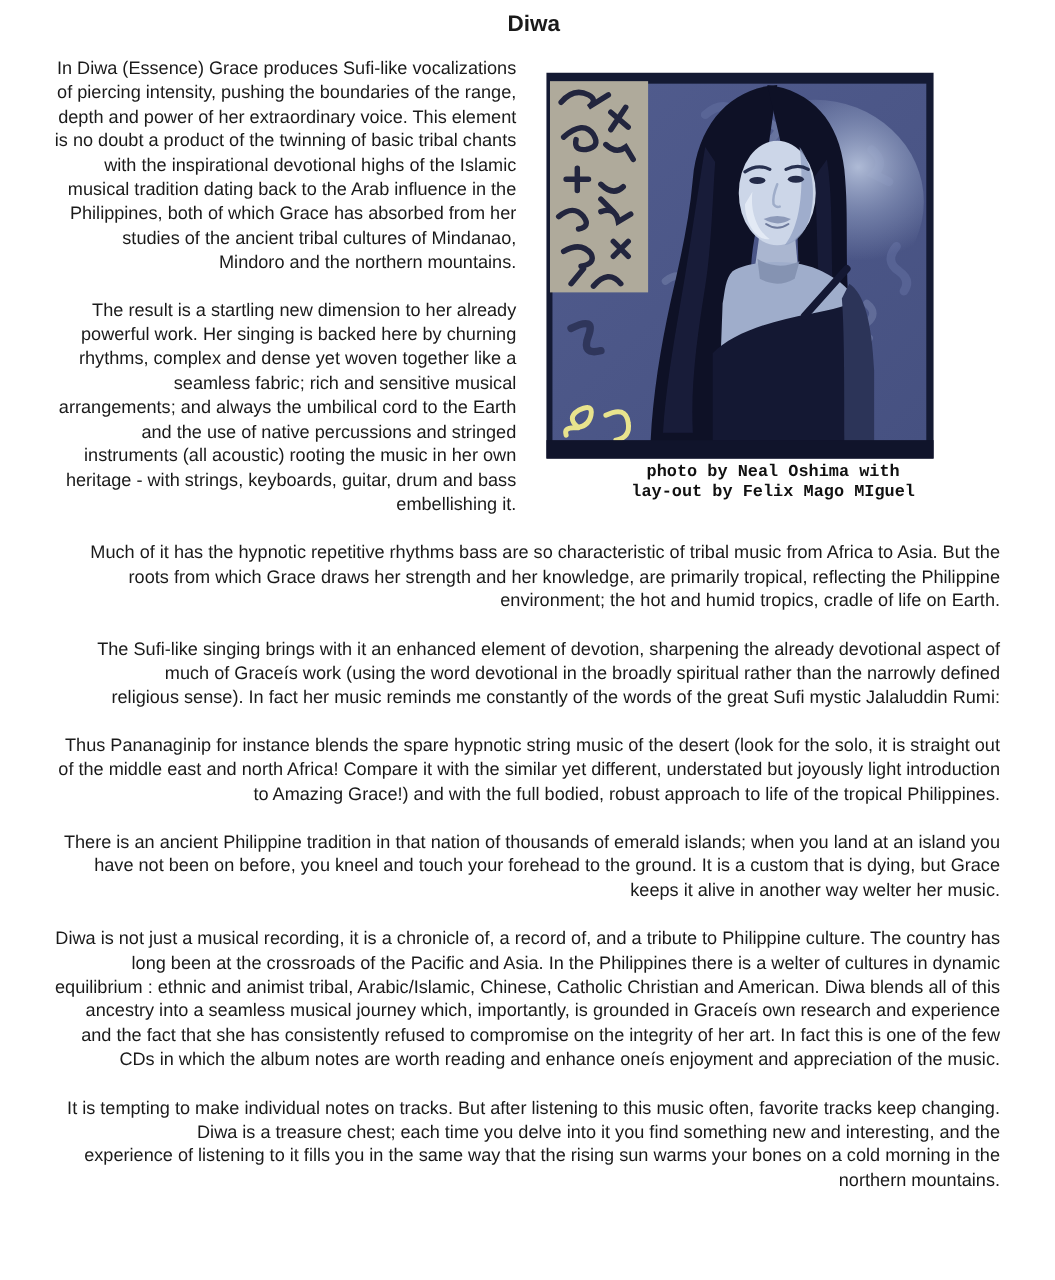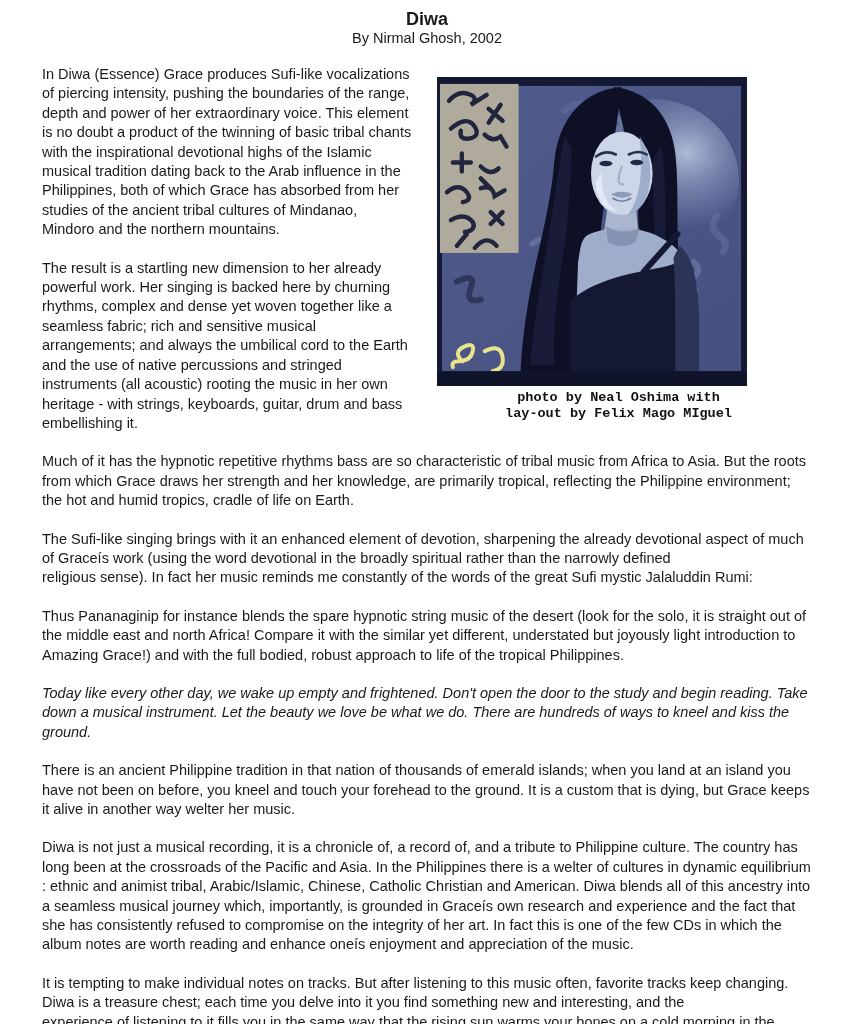--- a/index.html
+++ b/index.html
@@ -22,22 +22,23 @@
     font-size: 14.5px;
     line-height: 19px;
     margin: 0;
   }
   .content {
     margin-top: 17px;
     font-size: 14.5px;
     line-height: 19.4px;
   }
   .content p {
-    margin: 0 0 19px 0;
+    margin: 0 12px 19px 0;
     white-space: pre-line;
+    text-align: right;
   }
   .content p.quote { font-style: italic; }
   figure.artwork {
     float: right;
     width: 363px;
     margin: 0 0 8px 12px;
     padding: 12px;
   }
   figure.artwork svg { display: block; width: 310px; height: 309px; }
   figcaption.credit {
@@ -51,21 +52,20 @@
     color: #111111;
   }
 </style>
 </head>
 <body>
 
 <div class="page">
 
   <div class="hdr">
     <div class="title">Diwa</div>
-    <div class="byline">By Nirmal Ghosh, 2002</div>
   </div>
 
   <div class="content">
 
     <figure class="artwork">
       <svg viewBox="0 0 312 311" xmlns="http://www.w3.org/2000/svg" role="img">
         <defs>
           <radialGradient id="halo" cx="0.70" cy="0.33" r="0.46">
             <stop offset="0" stop-color="#b4c0da" stop-opacity="0.95"></stop>
             <stop offset="0.55" stop-color="#8b99bd" stop-opacity="0.55"></stop>
@@ -160,20 +160,19 @@
       <figcaption class="credit">photo by Neal Oshima with
 lay-out by Felix Mago MIguel</figcaption>
     </figure>
 
     <p>In Diwa (Essence) Grace produces Sufi-like vocalizations of piercing intensity, pushing the boundaries of the range, depth and power of her extraordinary voice. This element is no doubt a product of the twinning of basic tribal chants with the inspirational devotional highs of the Islamic musical tradition dating back to the Arab influence in the Philippines, both of which Grace has absorbed from her studies of the ancient tribal cultures of Mindanao, Mindoro and the northern mountains.</p>
     <p>The result is a startling new dimension to her already powerful work. Her singing is backed here by churning rhythms, complex and dense yet woven together like a seamless fabric; rich and sensitive musical arrangements; and always the umbilical cord to the Earth and the use of native percussions and stringed instruments (all acoustic) rooting the music in her own heritage - with strings, keyboards, guitar, drum and bass embellishing it.</p>
     <p>Much of it has the hypnotic repetitive rhythms bass are so characteristic of tribal music from Africa to Asia. But the roots from which Grace draws her strength and her knowledge, are primarily tropical, reflecting the Philippine environment; the hot and humid tropics, cradle of life on Earth.</p>
     <p>The Sufi-like singing brings with it an enhanced element of devotion, sharpening the already devotional aspect of much of Graceís work (using the word devotional in the broadly spiritual rather than the narrowly defined
 religious sense). In fact her music reminds me constantly of the words of the great Sufi mystic Jalaluddin Rumi:</p>
     <p>Thus Pananaginip for instance blends the spare hypnotic string music of the desert (look for the solo, it is straight out of the middle east and north Africa! Compare it with the similar yet different, understated but joyously light introduction to Amazing Grace!) and with the full bodied, robust approach to life of the tropical Philippines.</p>
-    <p class="quote">Today like every other day, we wake up empty and frightened. Don't open the door to the study and begin reading. Take down a musical instrument. Let the beauty we love be what we do. There are hundreds of ways to kneel and kiss the ground.</p>
     <p>There is an ancient Philippine tradition in that nation of thousands of emerald islands; when you land at an island you have not been on before, you kneel and touch your forehead to the ground. It is a custom that is dying, but Grace keeps it alive in another way welter her music.</p>
     <p>Diwa is not just a musical recording, it is a chronicle of, a record of, and a tribute to Philippine culture. The country has long been at the crossroads of the Pacific and Asia. In the Philippines there is a welter of cultures in dynamic equilibrium : ethnic and animist tribal, Arabic/Islamic, Chinese, Catholic Christian and American. Diwa blends all of this ancestry into a seamless musical journey which, importantly, is grounded in Graceís own research and experience and the fact that she has consistently refused to compromise on the integrity of her art. In fact this is one of the few CDs in which the album notes are worth reading and enhance oneís enjoyment and appreciation of the music.</p>
     <p>It is tempting to make individual notes on tracks. But after listening to this music often, favorite tracks keep changing. Diwa is a treasure chest; each time you delve into it you find something new and interesting, and the
 experience of listening to it fills you in the same way that the rising sun warms your bones on a cold morning in the northern mountains.</p>
 
   </div>
 </div>
 
 </body></html>

